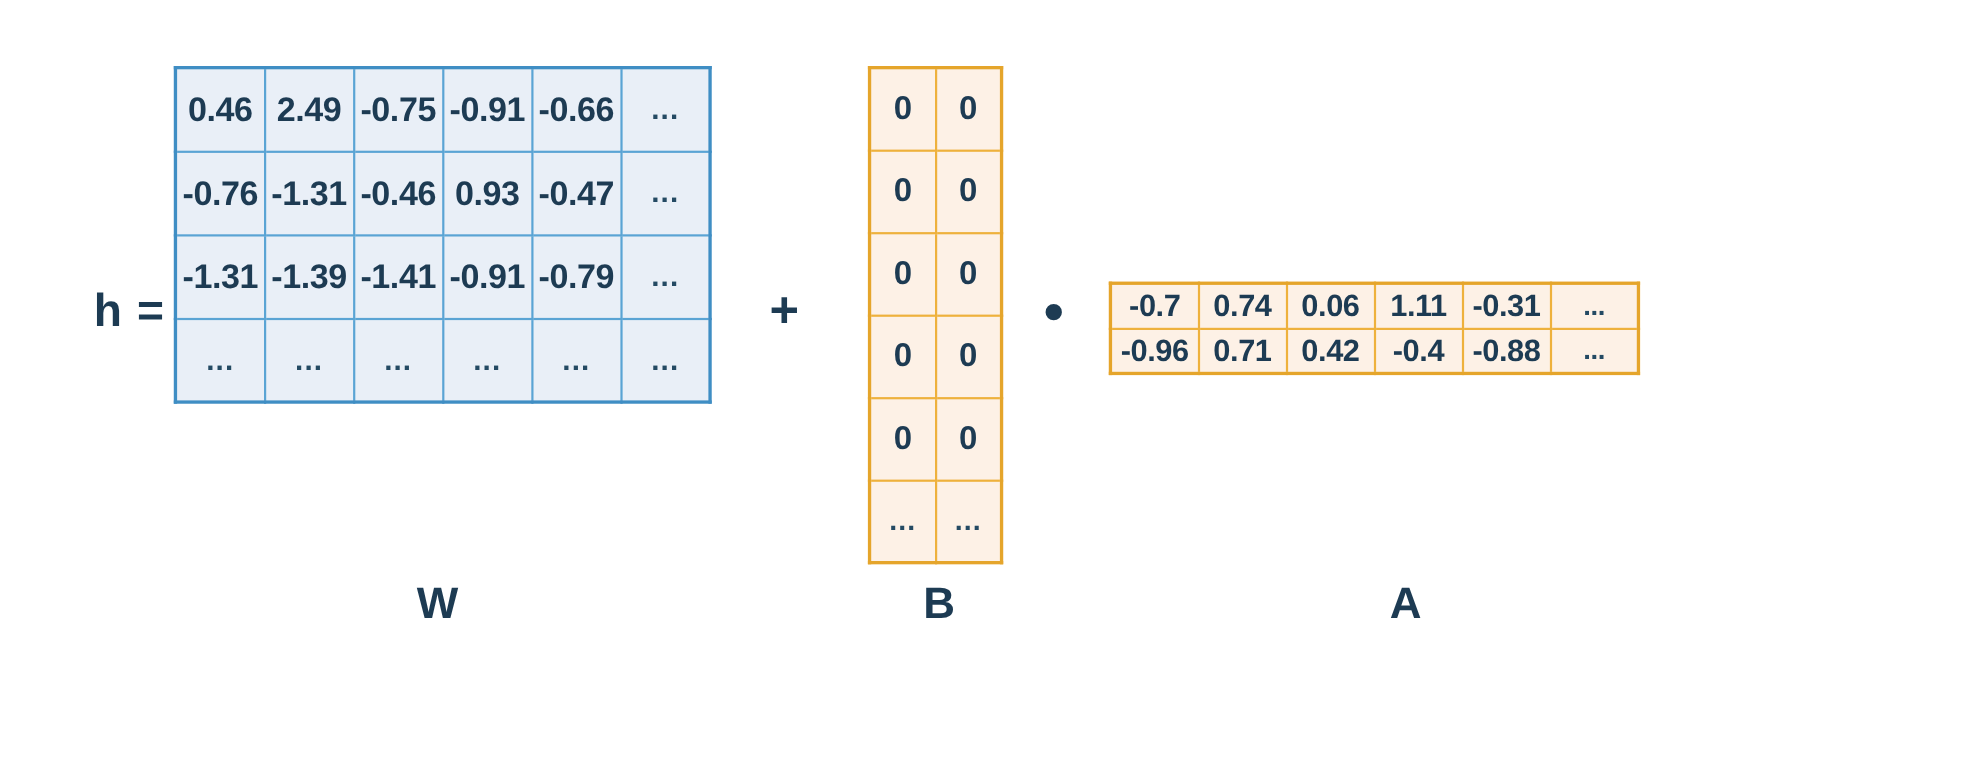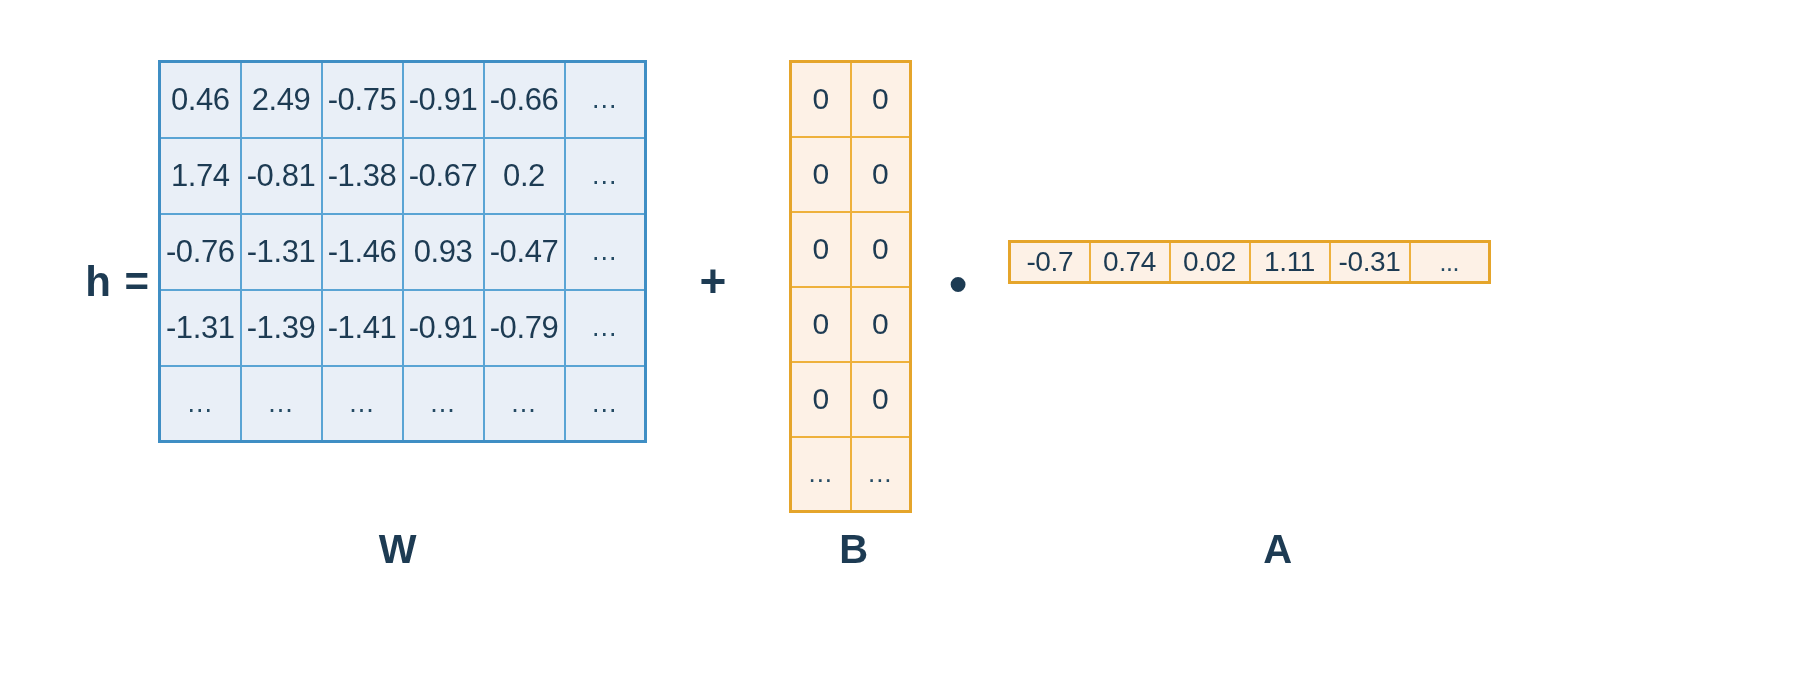--- a/index.html
+++ b/index.html
@@ -25,21 +25,21 @@
 
   
   .matrix {
     position: absolute;
     border-collapse: collapse;
     table-layout: fixed;
   }
   .matrix td {
     text-align: center;
     vertical-align: middle;
-    font-weight: 400;
+    font-weight: 700;
     color: #1d3b53;
     white-space: nowrap;
     padding: 0;
   }
 
   
   .matrix-blue {
     border: 3px solid #3f8ec4;
     background: #e9eff7;
   }
@@ -73,21 +73,21 @@
   }
 
   #matrix-b { left: 789px; top: 60px; }
   #matrix-b td {
     width: 60px;
     height: 75px;
     font-size: 30px;
   }
   #matrix-b td.ellipsis { font-size: 26px; }
 
-  #matrix-a { left: 1008px; top: 240px; }
+  #matrix-a { left: 1008px; top: 256px; }
   #matrix-a td {
     width: 80px;
     height: 41px;
     font-size: 28px;
     letter-spacing: -0.4px;
   }
   #matrix-a td.ellipsis { font-size: 25px; }
 
   #matrix-w { left: 158px; top: 60px; }
 
@@ -147,31 +147,23 @@
     <tbody>
         <tr>
           <td>0.46</td>
           <td>2.49</td>
           <td>-0.75</td>
           <td>-0.91</td>
           <td>-0.66</td>
           <td class="ellipsis">...</td>
         </tr>
         <tr>
-          <td>1.74</td>
-          <td>-0.81</td>
-          <td>-1.38</td>
-          <td>-0.67</td>
-          <td>0.2</td>
-          <td class="ellipsis">...</td>
-        </tr>
-        <tr>
           <td>-0.76</td>
           <td>-1.31</td>
-          <td>-1.46</td>
+          <td>-0.46</td>
           <td>0.93</td>
           <td>-0.47</td>
           <td class="ellipsis">...</td>
         </tr>
         <tr>
           <td>-1.31</td>
           <td>-1.39</td>
           <td>-1.41</td>
           <td>-0.91</td>
           <td>-0.79</td>
@@ -219,25 +211,33 @@
       </tbody>
   </table>
 
   <div class="operator" id="op-dot">•</div>
 
   <table class="matrix matrix-orange" id="matrix-a">
     <tbody>
         <tr>
           <td>-0.7</td>
           <td>0.74</td>
-          <td>0.02</td>
+          <td>0.06</td>
           <td>1.11</td>
           <td>-0.31</td>
           <td class="ellipsis">...</td>
         </tr>
+        <tr>
+          <td>-0.96</td>
+          <td>0.71</td>
+          <td>0.42</td>
+          <td>-0.4</td>
+          <td>-0.88</td>
+          <td class="ellipsis">...</td>
+        </tr>
       </tbody>
   </table>
 
   <div class="label-caption" id="caption-w">W</div>
 
   <div class="label-caption" id="caption-b">B</div>
 
   <div class="label-caption" id="caption-a">A</div>
 
 </div>

